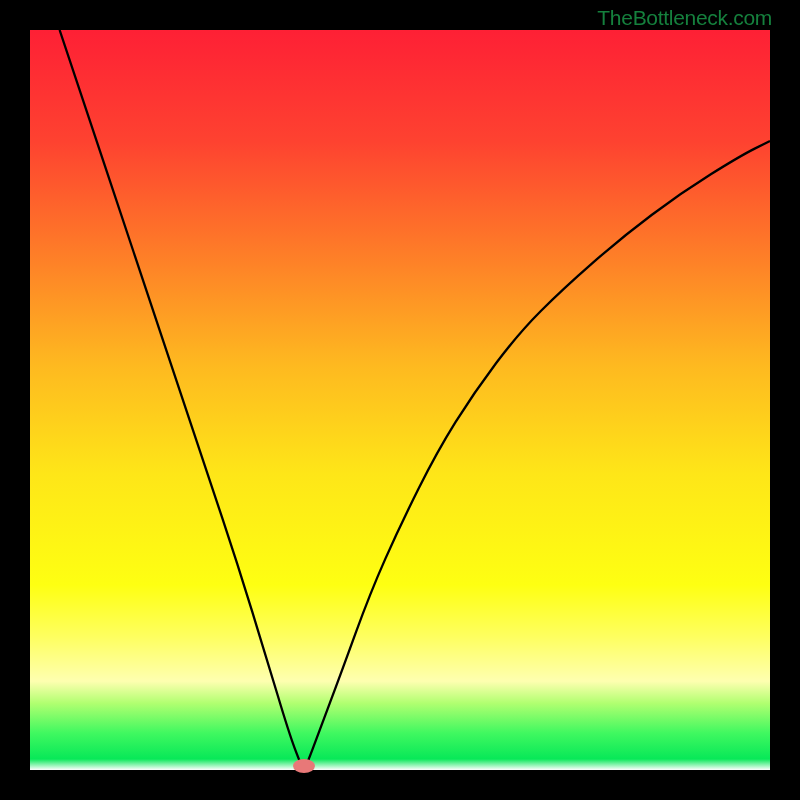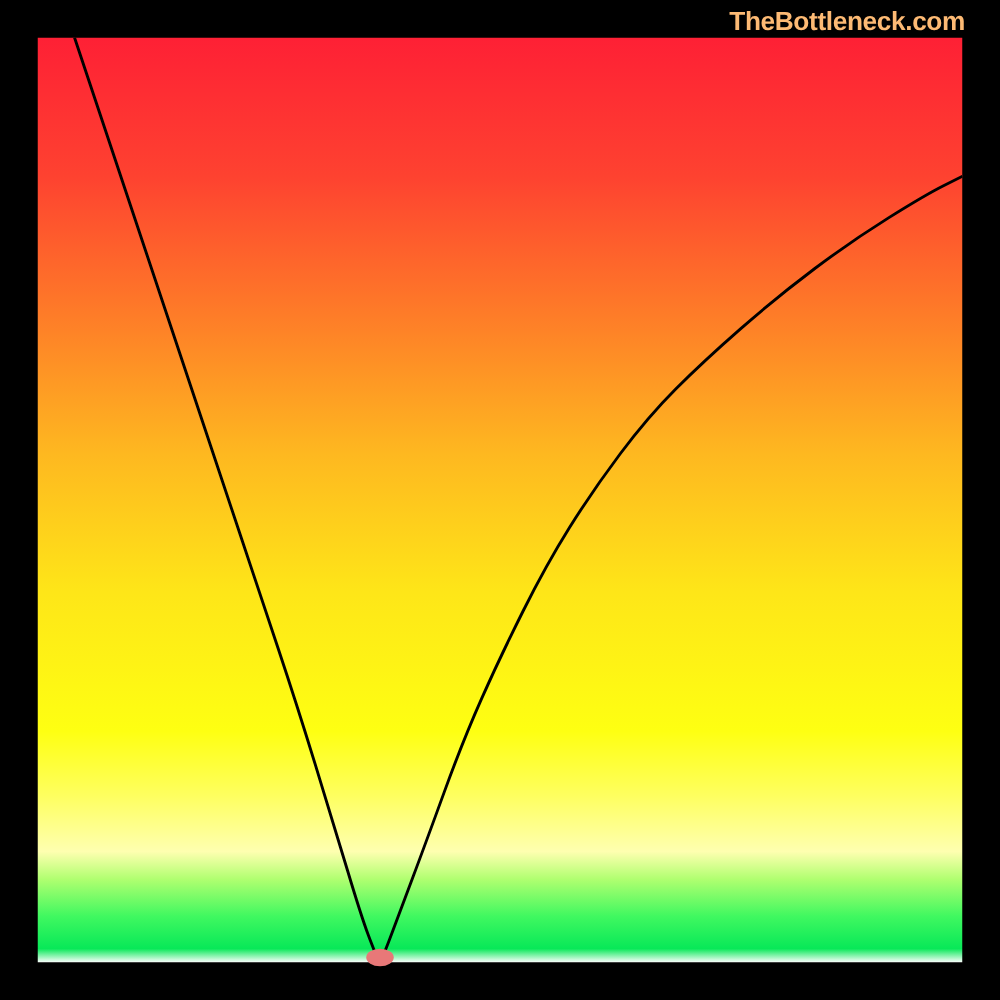--- a/index.html
+++ b/index.html
@@ -1,20 +1,20 @@
 <!DOCTYPE html>
 <html><head>
 <meta charset="utf-8">
 <style>
   * { margin: 0; padding: 0; box-sizing: border-box; }
   body { width: 800px; height: 800px; overflow: hidden; background: #000; font-family: Arial, sans-serif; }
   .chart-container { width: 800px; height: 800px; position: relative; }
   .plot-area { position: absolute; left: 30px; top: 30px; width: 740px; height: 740px; }
   .gradient-bg { position: absolute; width: 100%; height: 100%; }
-  .watermark { position: absolute; top: 6px; right: 28px; color: #fdba74; font-size: 21px; font-weight: bold; letter-spacing: -0.3px; }
+  .watermark { position: absolute; top: 6px; right: 28px; color: #15803d; font-size: 21px; font-weight: normal; letter-spacing: -0.3px; }
   .curve-svg { position: absolute; left: 0; top: 0; width: 100%; height: 100%; }
   .marker { position: absolute; background: #e87878; border-radius: 50%; width: 22px; height: 14px; }
 </style>
 </head>
 <body>
 
 <div class="chart-container">
   <div class="watermark">TheBottleneck.com</div>
   <div class="plot-area">
     <svg class="gradient-bg" viewBox="0 0 740 740" preserveAspectRatio="none">

